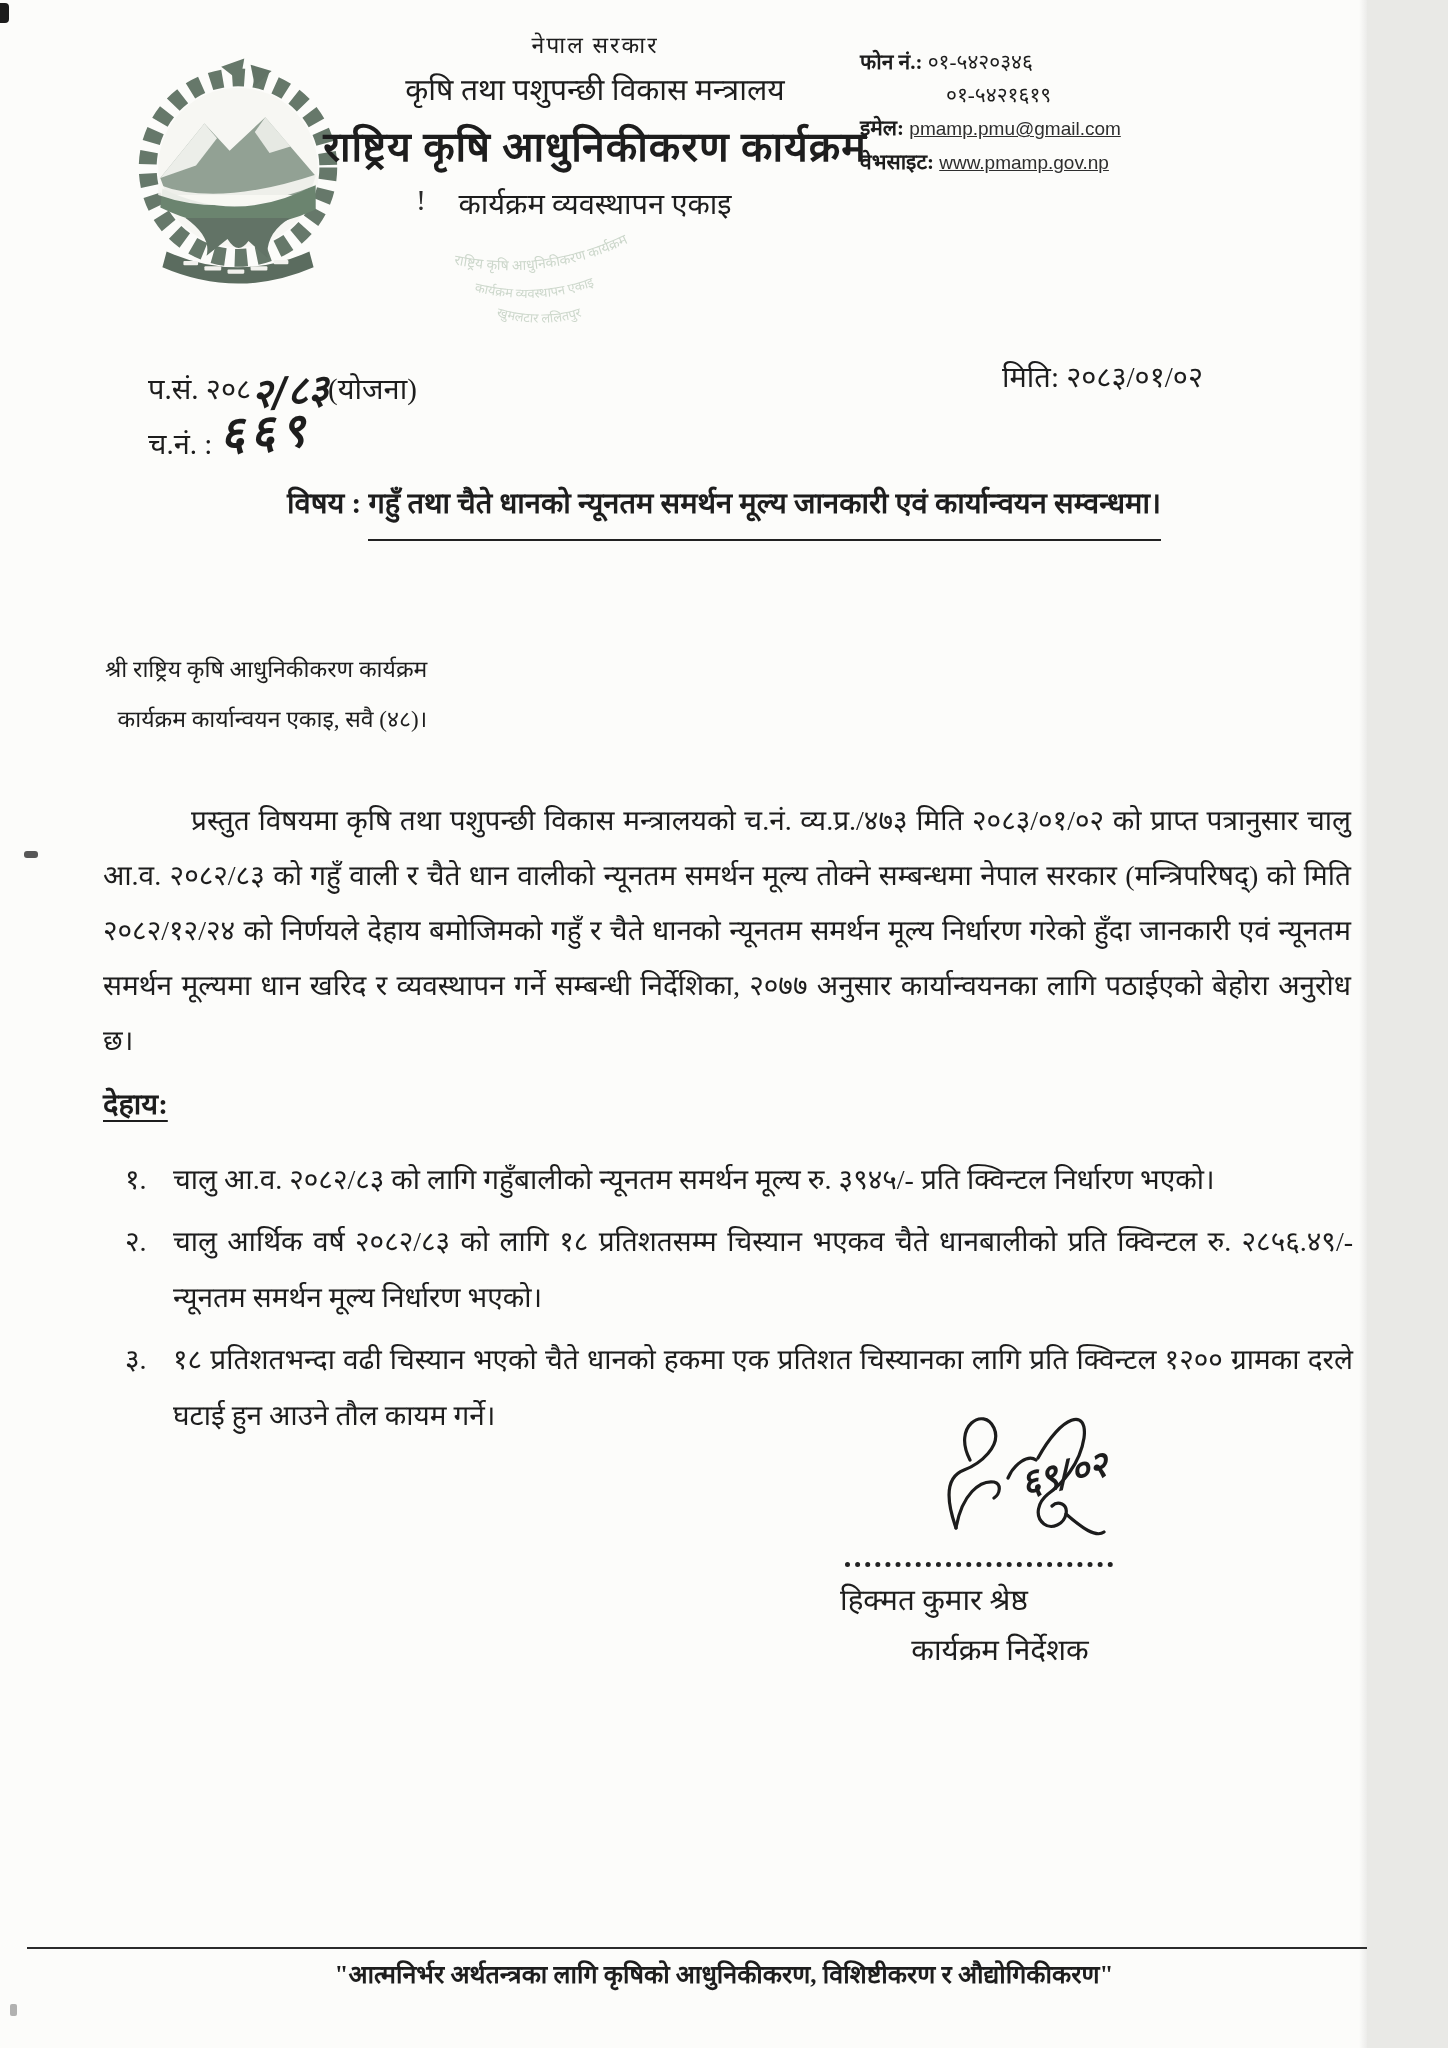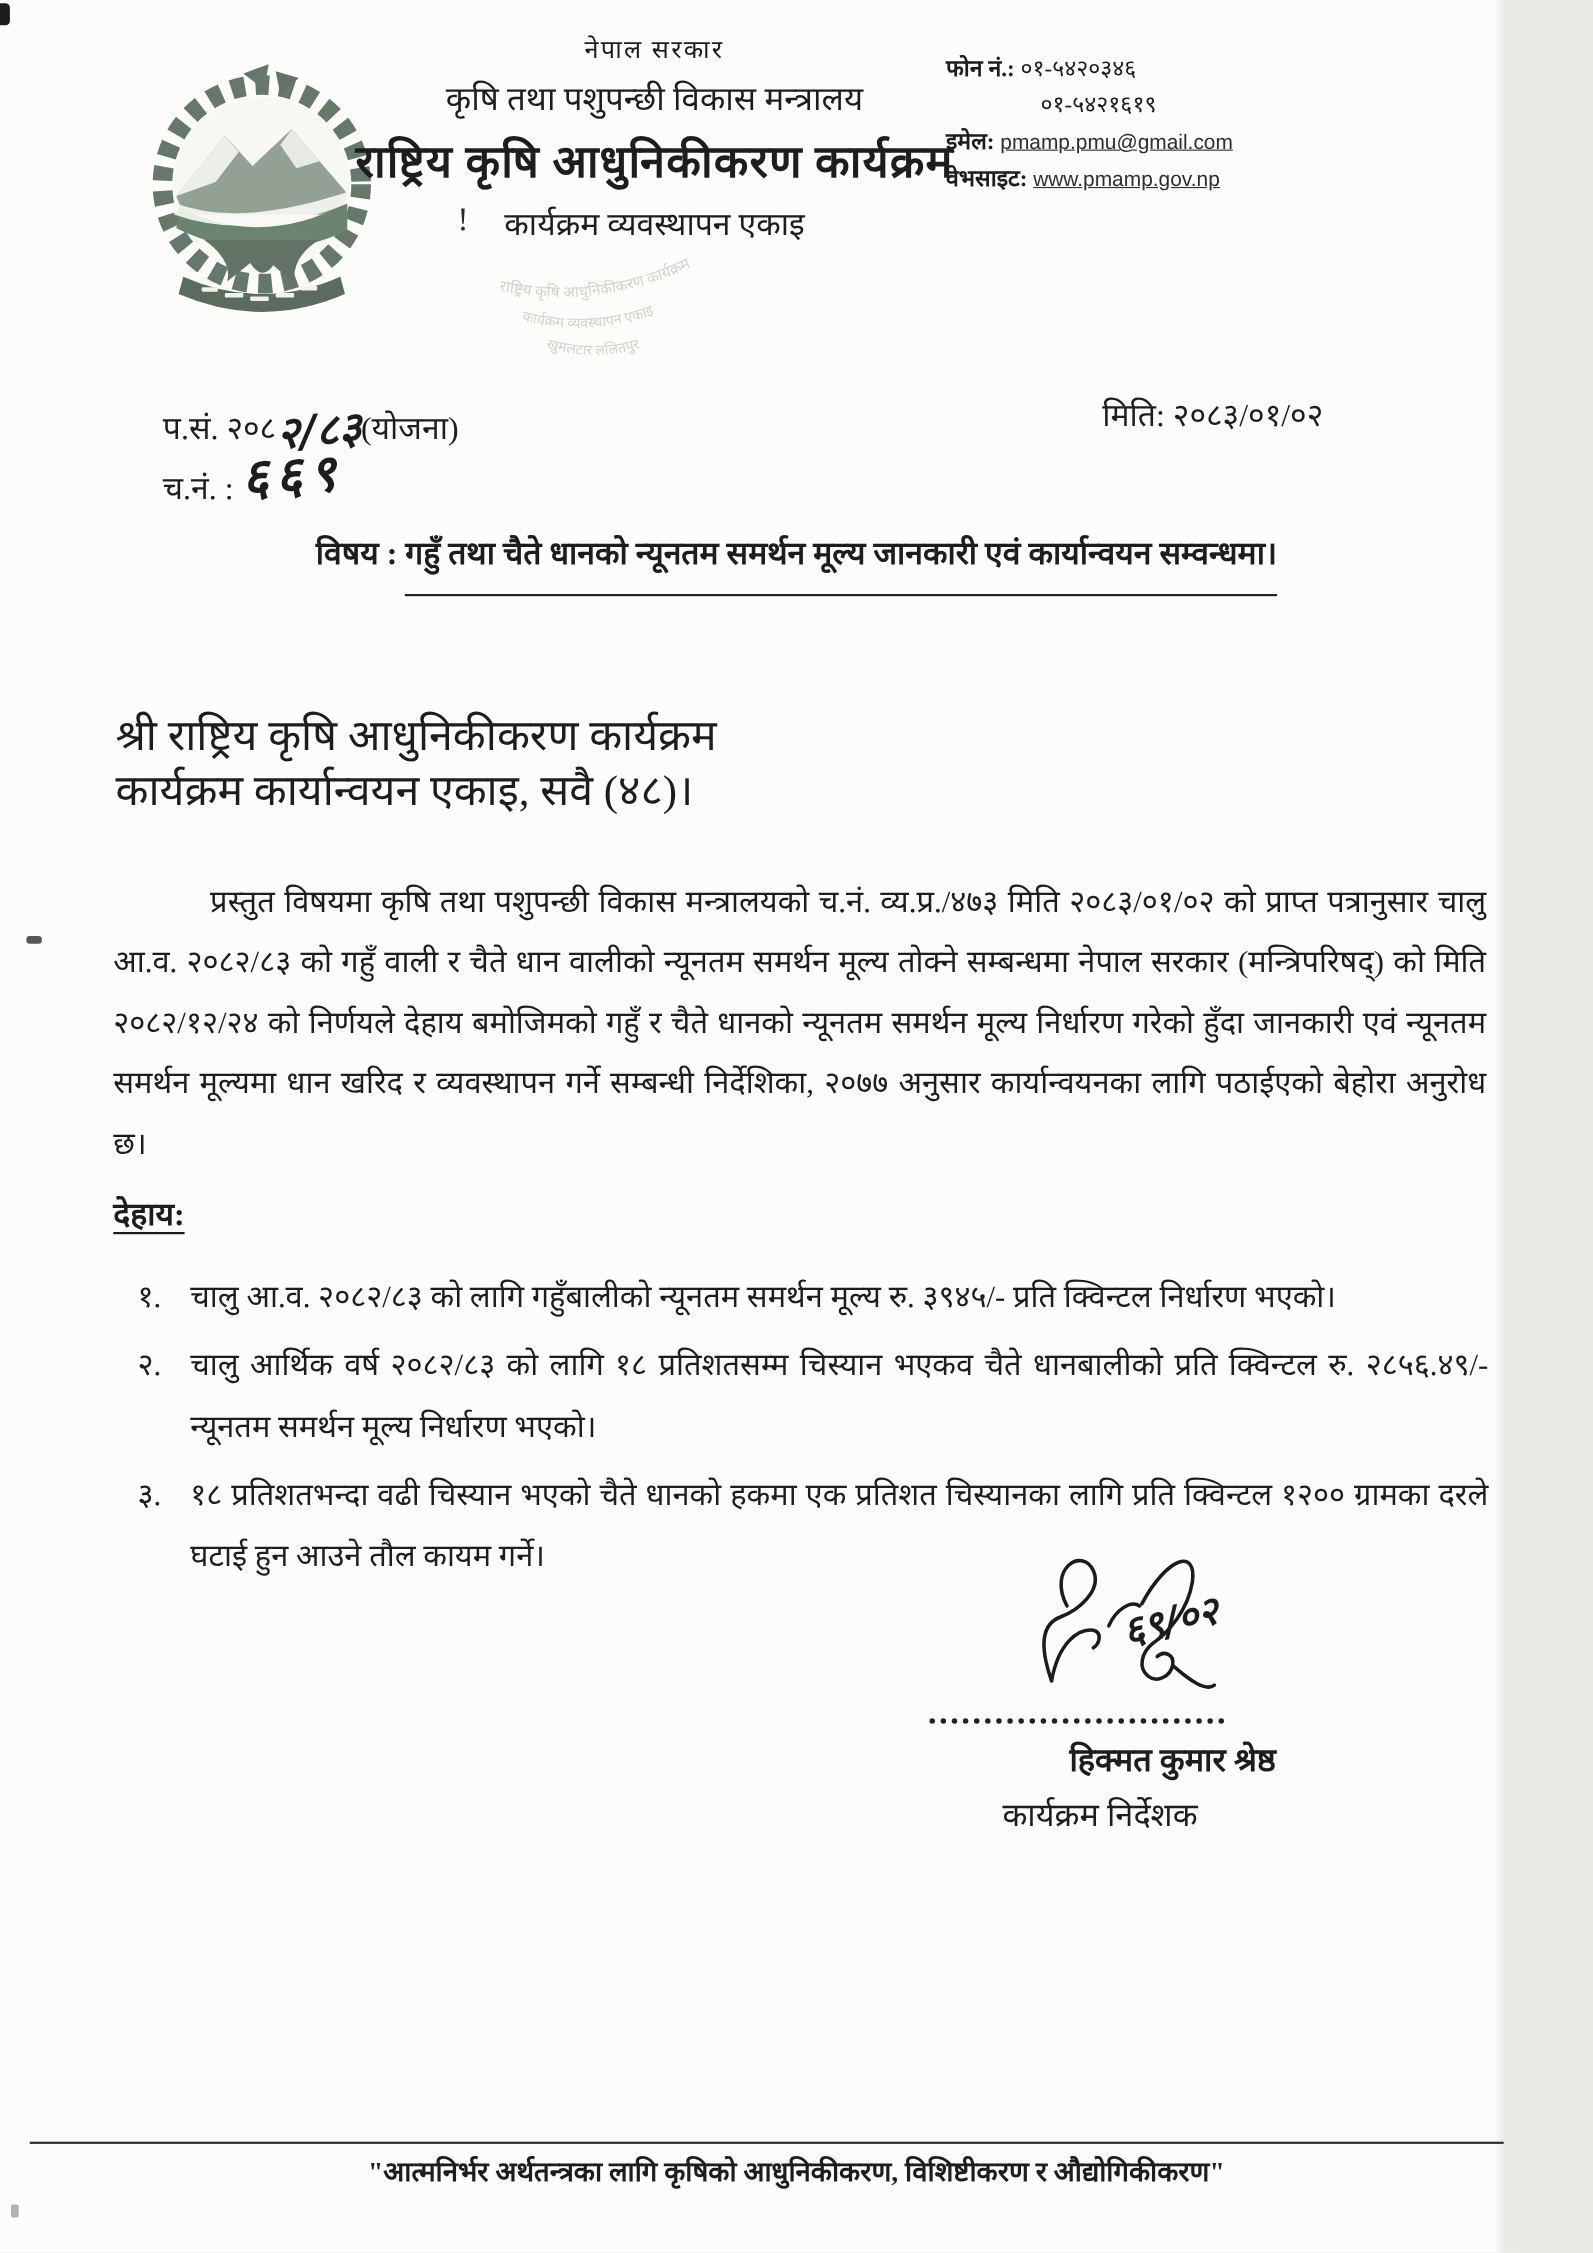--- a/index.html
+++ b/index.html
@@ -35,35 +35,35 @@
   .hand { font-family:"DejaVu Serif","Liberation Serif",serif; font-style:italic; }
   .ref-hand { display:inline-block; font-size:40px; transform:rotate(-4deg) translateY(6px); font-weight:bold; }
   .disp-hand { display:inline-block; font-size:47px; letter-spacing:6px; transform:rotate(-3deg) translateY(-6px); font-weight:bold; }
   .date-line { left:1002px; top:356px; font-size:29px; white-space:nowrap; }
 
   
   .subject { left:0; top:482px; width:1448px; text-align:center; font-size:29px; font-weight:bold; white-space:nowrap; }
   .subject .u { border-bottom:2.5px solid #222; padding-bottom:20px; }
 
   
-  .addressee { left:105px; top:645px; font-size:39px; line-height:50px; }
+  .addressee { left:105px; top:645px; font-size:23px; line-height:50px;text-align:right; }
 
   
   .para { left:103px; top:793px; width:1248px; font-size:28px; line-height:55px; text-align:justify; text-indent:88px; }
   .list-heading { left:103px; top:1083px; font-size:29px; font-weight:bold; text-decoration:underline; text-underline-offset:6px; text-decoration-thickness:2px; }
   .list { left:125px; top:1152px; width:1228px; }
   .list-item { display:flex; margin-bottom:6px; }
   .list-item .num { width:48px; flex:0 0 48px; font-size:28px; line-height:56px; }
   .list-item .txt { flex:1; font-size:28px; line-height:56px; text-align:justify; }
 
   
   .sig-squiggle { left:852px; top:1398px; width:290px; height:170px; }
   .sig-note { left:1020px; top:1448px; font-size:36px; transform:rotate(-14deg); font-weight:bold; }
   .sig-dots { left:845px; top:1528px; width:268px; height:34px; border-bottom:5px dotted #222; }
-  .sig-name  { left:840px; top:1578px; width:320px; text-align:right; font-size:29.5px;font-weight:bold; }
+  .sig-name  { left:840px; top:1578px; width:320px; text-align:left; font-size:29.5px; }
   .sig-title { left:840px; top:1628px; width:320px; text-align:center; font-size:29.5px; }
 
   
   .footer-rule { left:27px; top:1947px; width:1396px; border-top:2.5px solid #2b2b2b; }
   .footer-motto { left:0; top:1956px; width:1448px; text-align:center; font-size:25px; font-weight:bold; }
 
   
   .art-corner { left:0; top:3px; width:9px; height:20px; background:#1c1c1c; border-radius:0 4px 4px 0; }
   .art-dash { left:24px; top:851px; width:14px; height:7px; background:#3a3a3a; border-radius:3px; opacity:.85; }
   .art-bottom { left:10px; top:2004px; width:7px; height:12px; background:#666; opacity:.5; border-radius:2px; }

